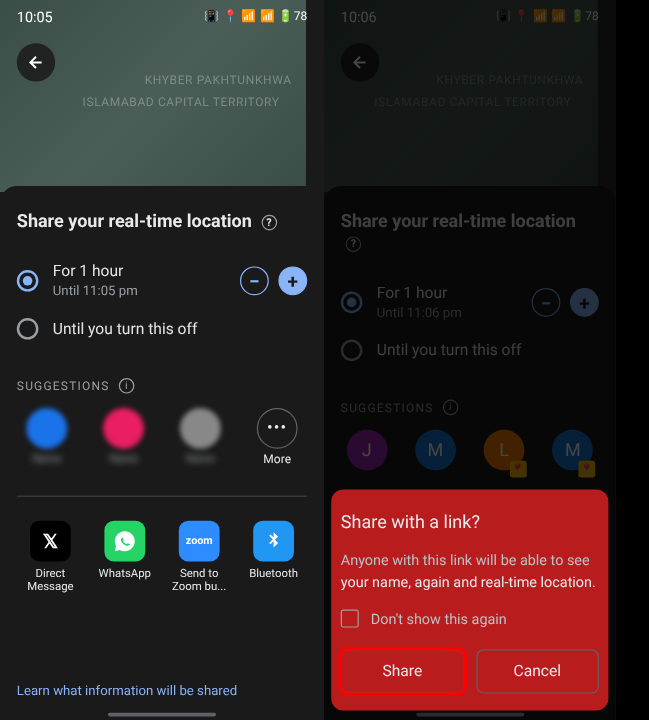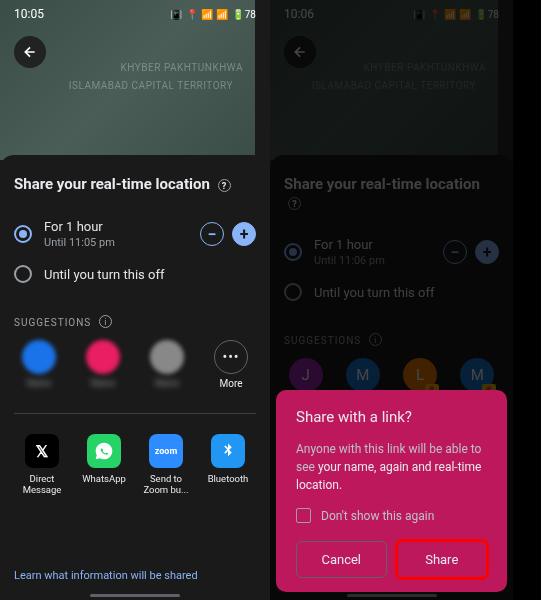--- a/index.html
+++ b/index.html
@@ -238,23 +238,23 @@
     top: 0; left: 0; right: 0; bottom: 0;
     background: rgba(0,0,0,0.55);
     z-index: 25;
   }
   
   
   .dialog {
     position: absolute;
     bottom: 8px;
     left: 6px; right: 6px;
-    background: #be185d;
+    background: #b91c1c;
     border-radius: 10px;
-    padding: 18px 20px 14px;
+    padding: 18px 8px 14px;
     z-index: 30;
     color: #e8eaed;
   }
   .dialog-title {
     font-size: 15px;
     margin-bottom: 14px;
   }
   .dialog-body {
     font-size: 12px;
     color: #bdc1c6;
@@ -511,18 +511,18 @@
   <div class="dialog">
     <div class="dialog-title">Share with a link?</div>
     <div class="dialog-body">
       <span>Anyone with this link will be able to see </span><span class="bold">your name, again and real-time location.</span>
     </div>
     <div class="checkbox-row">
       <div class="checkbox"></div>
       <div class="checkbox-label">Don't show this again</div>
     </div>
     <div class="dialog-actions">
+      <div class="dlg-btn primary">Share</div>
       <div class="dlg-btn">Cancel</div>
-      <div class="dlg-btn primary">Share</div>
     </div>
   </div>
   <div class="nav-bar"></div>
 </div>
 
 </body></html>

